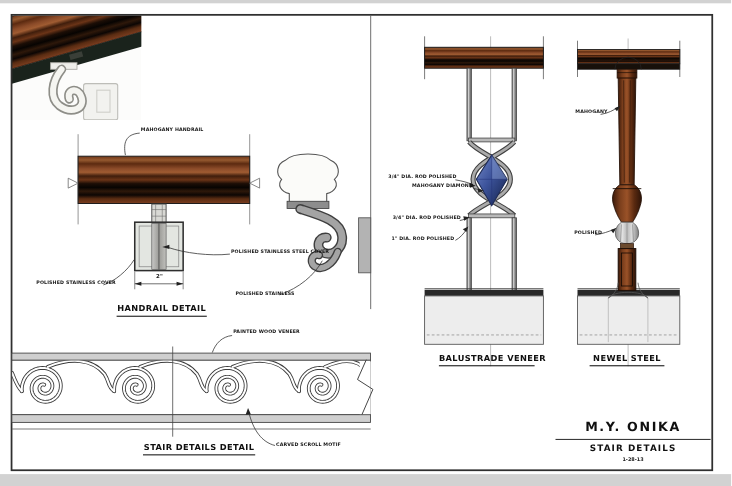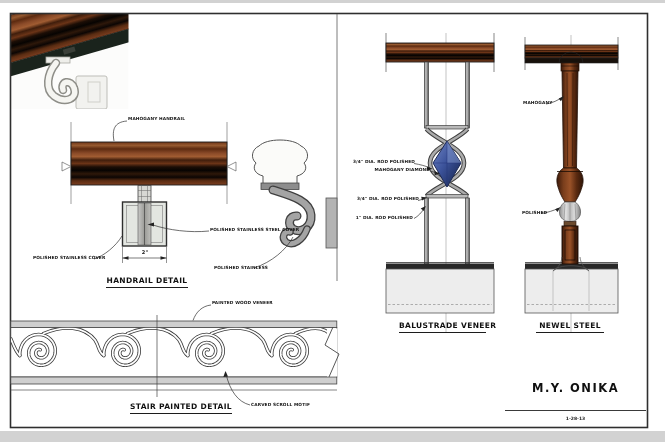--- a/index.html
+++ b/index.html
@@ -7,21 +7,21 @@
          font-family:"DejaVu Sans",sans-serif;}
   .strip{position:absolute;left:0;width:665px;background:#d2d2d2;}
   svg.dwg{position:absolute;left:0;top:0;}
   .lbl{position:absolute;font-weight:700;font-size:4.3px;letter-spacing:.12px;color:#141414;
        white-space:nowrap;line-height:1.15;}
   .lbl.r{text-align:right;width:60px;}
   .dtitle{position:absolute;font-weight:700;font-size:7.5px;letter-spacing:.35px;color:#101010;
           text-align:center;border-bottom:1.3px solid #1c1c1c;padding-bottom:1.5px;white-space:nowrap;}
   .client{position:absolute;left:505px;top:381px;width:141px;text-align:center;font-weight:700;
           font-size:11.5px;letter-spacing:1.5px;color:#101010;border-bottom:1.1px solid #3a3a3a;
-          padding-bottom:15px;}
+          padding-bottom:4px;}
   .sheettitle{position:absolute;left:505px;top:403px;width:141px;text-align:center;font-weight:700;
           font-size:8px;letter-spacing:1px;color:#101010;}
   .sheetdate{position:absolute;left:505px;top:416px;width:141px;text-align:center;font-weight:700;
           font-size:4.5px;color:#222;}
 </style>
 </head>
 <body>
 
 <div class="stage">
   <div class="strip" style="top:0;height:2.5px"></div>
@@ -258,19 +258,20 @@
 
   <div class="lbl r" style="left:353px;top:159.5px">3/4" DIA. ROD POLISHED</div>
   <div class="lbl r" style="left:370px;top:167.5px">MAHOGANY DIAMOND</div>
   <div class="lbl r" style="left:357px;top:197px">3/4" DIA. ROD POLISHED</div>
   <div class="lbl r" style="left:353px;top:215.5px">1" DIA. ROD POLISHED</div>
 
   <div class="lbl" style="left:523px;top:101px">MAHOGANY</div>
   <div class="lbl" style="left:522px;top:211px">POLISHED</div>
 
   <div class="dtitle" style="left:106px;top:276px;width:82px">HANDRAIL DETAIL</div>
-  <div class="dtitle" style="left:130px;top:402px;width:102px">STAIR PAINTED DETAIL</div>
+  <div class="dtitle" style="left:130px;top:402px;width:102px">STAIR DETAILS DETAIL</div>
   <div class="dtitle" style="left:399px;top:321px;width:87px">BALUSTRADE VENEER</div>
   <div class="dtitle" style="left:536px;top:321px;width:68px">NEWEL STEEL</div>
 
   <div class="client">M.Y. ONIKA</div>
+  <div class="sheettitle">STAIR DETAILS</div>
   <div class="sheetdate">1-28-13</div>
 </div>
 
 </body></html>

